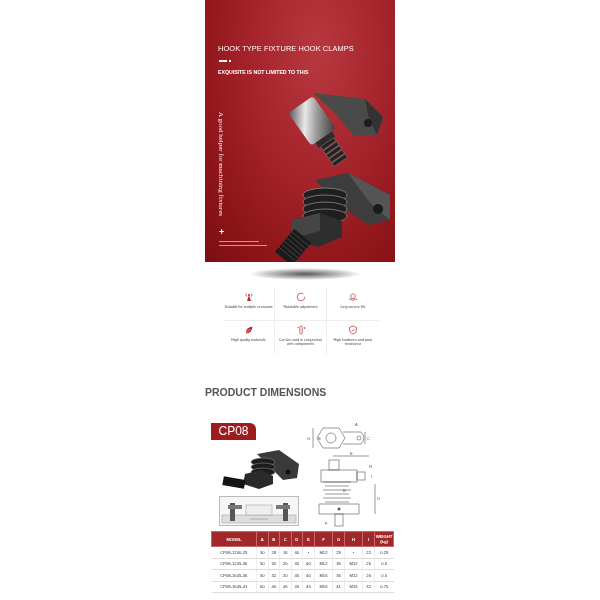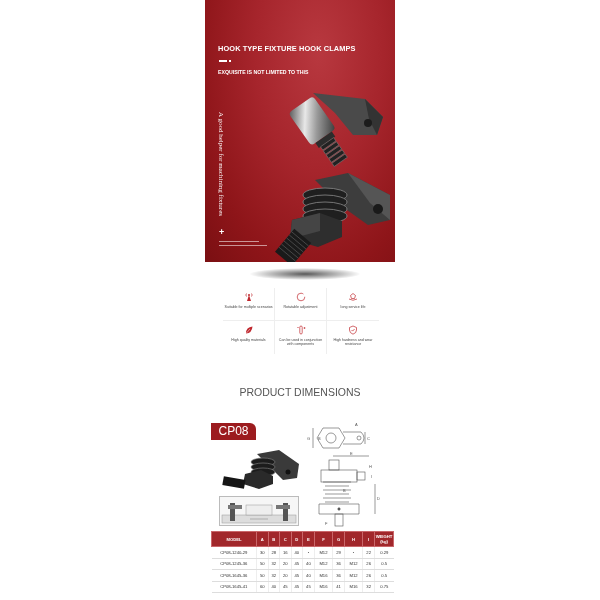--- a/index.html
+++ b/index.html
@@ -2,21 +2,21 @@
 <html><head>
 <meta charset="utf-8">
 <style>
   html, body { margin: 0; padding: 0; background: #ffffff; }
   body { width: 600px; height: 600px; position: relative; overflow: hidden; font-family: "Liberation Sans", sans-serif; }
   .page { position: absolute; left: 205px; top: 0; width: 190px; height: 600px; background: #fff; }
 
   
   .hero { position: absolute; left: 0; top: 0; width: 190px; height: 262px;
     background: radial-gradient(ellipse at 60% 20%, #b8383f 0%, #a6252c 40%, #8e1519 75%, #7a0f12 100%); overflow: hidden; }
-  .hero-title { position: absolute; left: 13px; top: 44px; color: #fff; font-size: 7.4px; font-weight: 700; letter-spacing: 0.1px; white-space: nowrap; }
+  .hero-title { position: absolute; left: 13px; top: 44px; color: #fff; font-size: 7.4px; font-weight: 400; letter-spacing: 0.1px; white-space: nowrap; }
   .hero-dash { position: absolute; left: 14px; top: 60px; width: 8px; height: 1.5px; background: #fff; }
   .hero-dash-dot { position: absolute; left: 24px; top: 60px; width: 2px; height: 1.5px; background: #fff; }
   .hero-sub { position: absolute; left: 13px; top: 69px; color: #fff; font-size: 5.2px; font-weight: 700; white-space: nowrap; }
   .hero-vertical { position: absolute; left: 12px; top: 112px; color: #fff; font-size: 7px; writing-mode: vertical-rl; font-family: "Liberation Serif", serif; white-space: nowrap; }
   .hero-plus { position: absolute; left: 14px; top: 228px; color: #fff; font-size: 9px; font-weight: 700; line-height: 1; }
   .hero-small { position: absolute; left: 14px; top: 241px; width: 40px; height: 1px; background: rgba(255,255,255,0.55); }
   .hero-small2 { position: absolute; left: 14px; top: 245px; width: 48px; height: 1px; background: rgba(255,255,255,0.55); }
 
   
   .prod1 { position: absolute; left: 60px; top: 85px; width: 130px; height: 100px; }
@@ -26,21 +26,21 @@
 
   
   .features { position: absolute; left: 18px; top: 288px; width: 156px; height: 66px; display: grid; grid-template-columns: repeat(3, 1fr); grid-template-rows: 1fr 1fr; }
   .feature { display: flex; flex-direction: column; align-items: center; justify-content: flex-start; padding-top: 4px; box-sizing: border-box; border-right: 1px solid #eee; border-bottom: 1px solid #eee; }
   .feature:nth-child(3n) { border-right: none; }
   .feature:nth-child(n+4) { border-bottom: none; }
   .feature svg { width: 10px; height: 10px; }
   .feature-label { margin-top: 3px; font-size: 3.6px; color: #444; text-align: center; line-height: 1.2; width: 50px; }
 
   
-  .section-title { position: absolute; left: 0; top: 386px; width: 190px; text-align: center; font-size: 10.5px; font-weight: 400; color: #555; }
+  .section-title { position: absolute; left: 0; top: 386px; width: 190px; font-size: 10.5px; font-weight: 700; color: #555; }
   .model-tag { position: absolute; left: 6px; top: 423px; width: 45px; height: 17px; background: #9c1c1f; border-radius: 0 6px 0 0; color: #fff; font-size: 12px; line-height: 17px; text-align: center; }
   .prod3 { position: absolute; left: 12px; top: 448px; width: 85px; height: 45px; }
   .fixture { position: absolute; left: 14px; top: 496px; width: 78px; height: 28px; border: 1px solid #bbb; background: #f6f6f6; }
   .drawing { position: absolute; left: 100px; top: 420px; width: 90px; height: 108px; }
 
   
   .spec-table { position: absolute; left: 6px; top: 531px; width: 183px; border-collapse: collapse; font-size: 4.2px; color: #333; }
   .spec-table th { background: #a1272b; color: #fff; font-weight: 700; height: 14px; padding: 0; border: 0.5px solid #c9666a; }
   .spec-table td { height: 10.5px; text-align: center; padding: 0; border-bottom: 0.5px solid #ddd; border-right: 0.5px solid #eee; }
   .spec-table td:last-child { border-right: none; }

